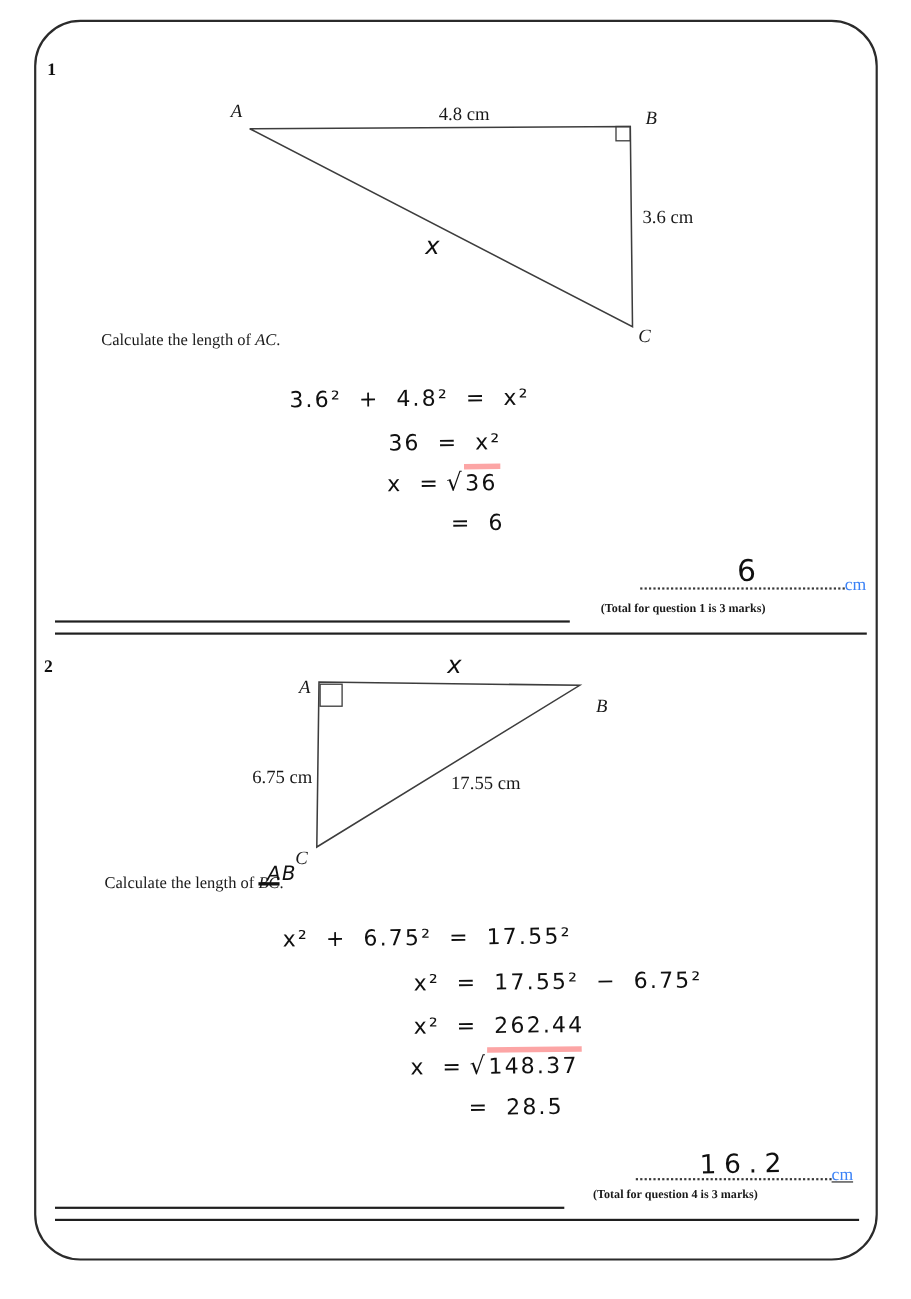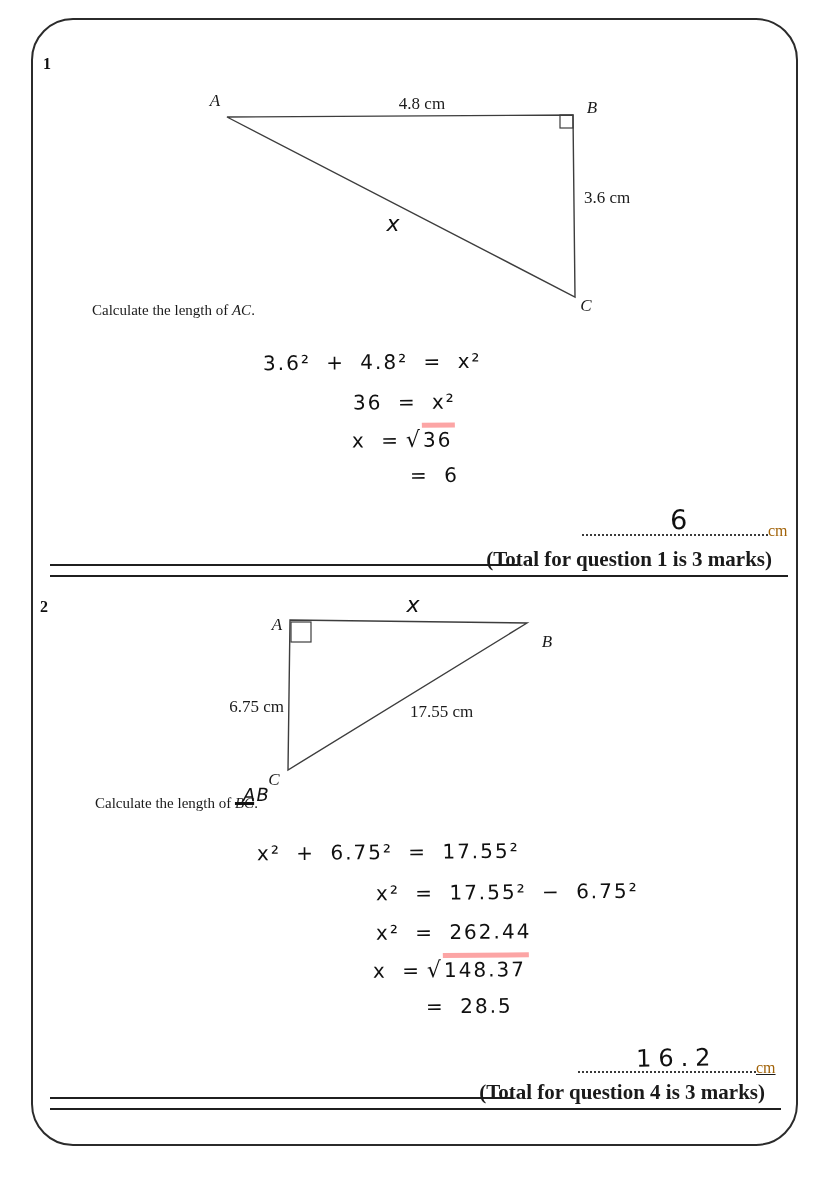--- a/index.html
+++ b/index.html
@@ -27,33 +27,33 @@
   .hw-ital { font-style:italic; }
   .rad { margin-left:6px; font-size:22px; }
   .radicand { border-top:5px solid #fca5a5; padding:0 3px 0 1px; }
 
   
   .answer-row { position:absolute; white-space:nowrap; font-size:16px; }
   .answer-dots {
     display:inline-block; width:186px; height:16px;
     border-bottom:2.5px dotted #3a3a3a; vertical-align:baseline;
   }
-  .answer-unit { font-size:16px; color:#a16207; }
+  .answer-unit { font-size:16px; color:#3b82f6; }
   .answer-value {
     position:absolute; font-family:"DejaVu Sans", sans-serif;
     color:#101010; white-space:nowrap; transform:rotate(-1deg);
   }
   #q1-answer-value { left:88px; top:-14px; font-size:27px; }
   #q2-answer-value { left:58px; top:-11px; font-size:24px; letter-spacing:7px; }
 
   
   .rule { position:absolute; height:2px; background:#1f1f1f; }
   .total-text {
-    position:absolute; font-weight:bold; font-size:21px;
-    text-align:right; white-space:nowrap;
+    position:absolute; font-weight:bold; font-size:11px;
+    text-align:center; white-space:nowrap;
   }
 
   
   svg.diagram { position:absolute; overflow:visible; }
   .tri { fill:none; stroke:#3d3d3d; stroke-width:1.4; }
   .ra  { fill:none; stroke:#3d3d3d; stroke-width:1.2; }
   text.vlab { font-family:"Liberation Serif", serif; font-style:italic; font-size:17px; fill:#1a1a1a; }
   text.mlab { font-family:"Liberation Serif", serif; font-size:17px; fill:#1a1a1a; }
   text.hlab { font-family:"DejaVu Sans", sans-serif; font-style:italic; font-size:22px; fill:#101010; }
 </style>

